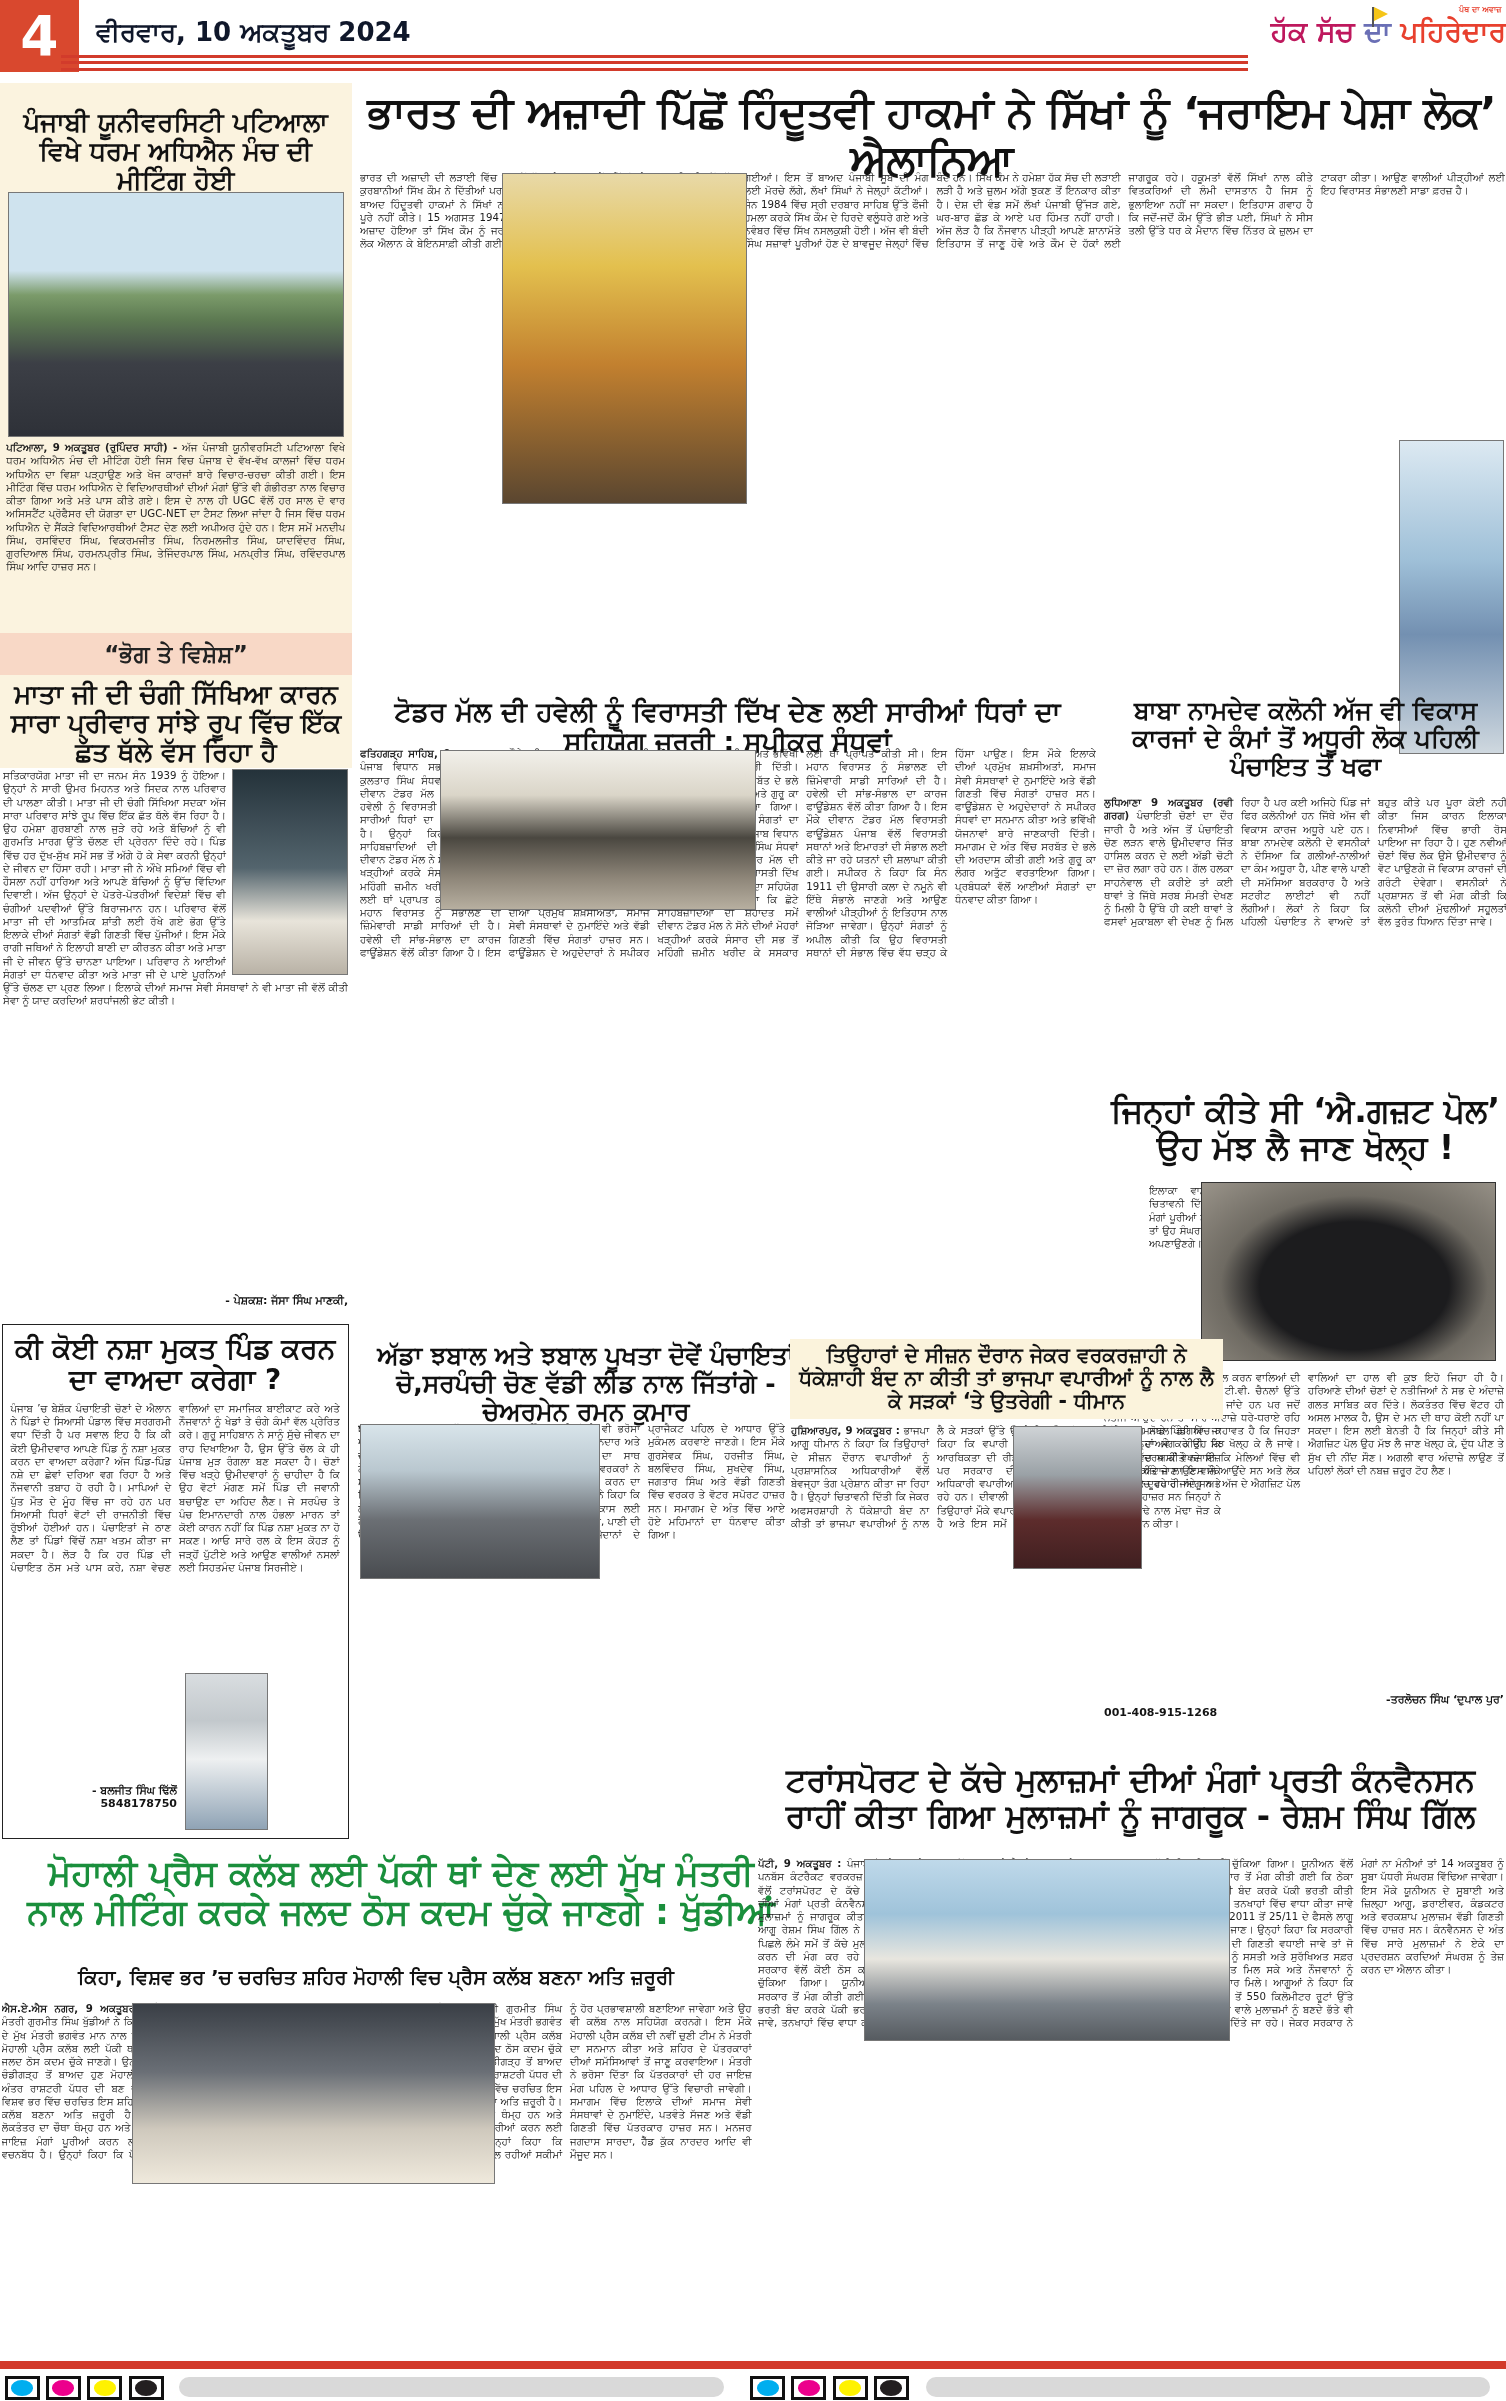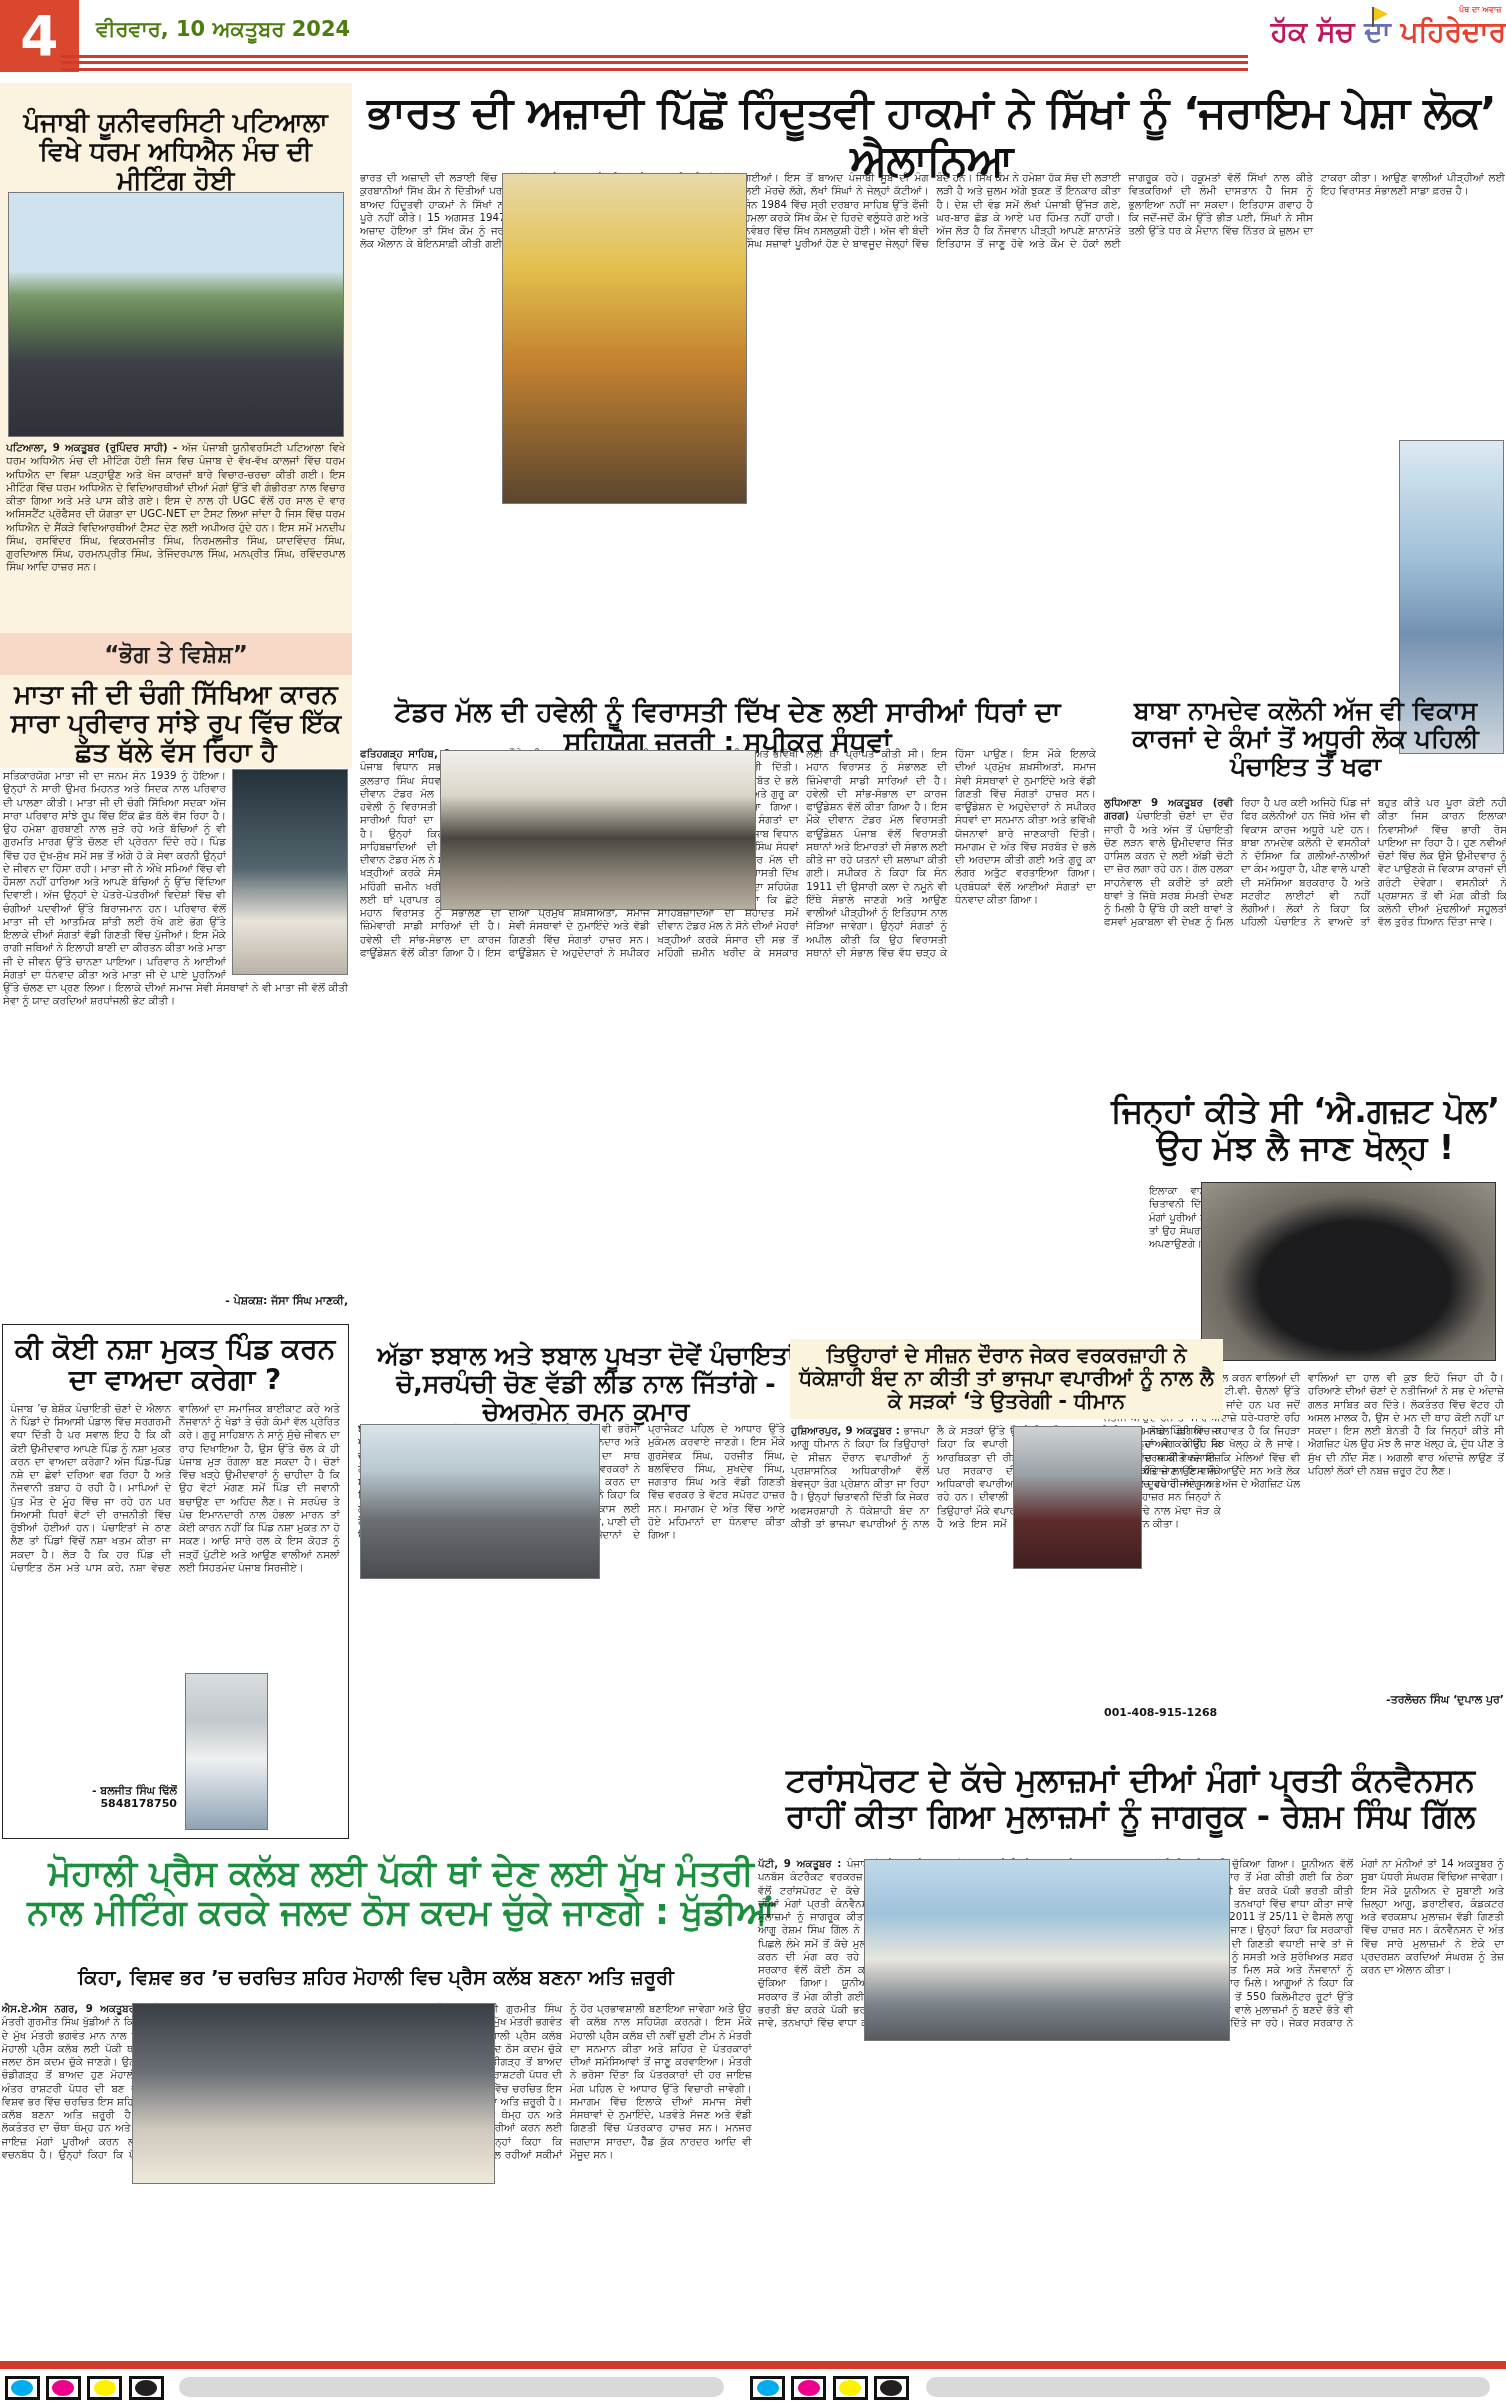--- a/index.html
+++ b/index.html
@@ -33,21 +33,21 @@
   .graybar{background:#d9d9d9;border-radius:11px;height:20.4px;}
 </style>
 </head>
 <body>
 
 <div id="page">
 
   <div class="abs" style="left:0;top:0;width:79px;height:72px;background:#d9482e;display:flex;align-items:center;justify-content:center;">
     <span style="color:#fff;font-size:55px;font-weight:bold;line-height:1;">4</span>
   </div>
-  <div class="abs" style="left:96px;top:17.3px;width:361px;height:30px;font-size:21px;font-weight:bold;color:#4d7c0f;">ਵੀਰਵਾਰ, 10 ਅਕਤੂਬਰ 2024</div>
+  <div class="abs" style="left:96px;top:17.3px;width:361px;height:30px;font-size:26px;font-weight:bold;color:#0f172a;">ਵੀਰਵਾਰ, 10 ਅਕਤੂਬਰ 2024</div>
 
   <div class="abs redline" style="left:61px;top:55px;width:1187px;height:3.1px;"></div>
   <div class="abs redline" style="left:61px;top:61px;width:1187px;height:3.1px;"></div>
   <div class="abs redline" style="left:61px;top:68px;width:1187px;height:3.1px;"></div>
 
   <div class="abs" style="left:1244px;top:4.7px;width:262px;height:74px;text-align:right;">
     <div style="font-size:7.9px;color:#e8402e;font-weight:bold;padding-right:4.7px;">ਪੰਥ ਦਾ ਅਵਾਜ਼</div>
     <div style="position:relative;white-space:nowrap;font-weight:bold;font-size:28px;line-height:1.2;">
       <span style="position:absolute;right:132px;top:-7.9px;width:1.6px;height:20.4px;background:#555;display:inline-block;">
         <span style="position:absolute;left:1.6px;top:0;width:0;height:0;border-top:7px solid transparent;border-bottom:7px solid transparent;border-left:14px solid #f5c518;"></span>

